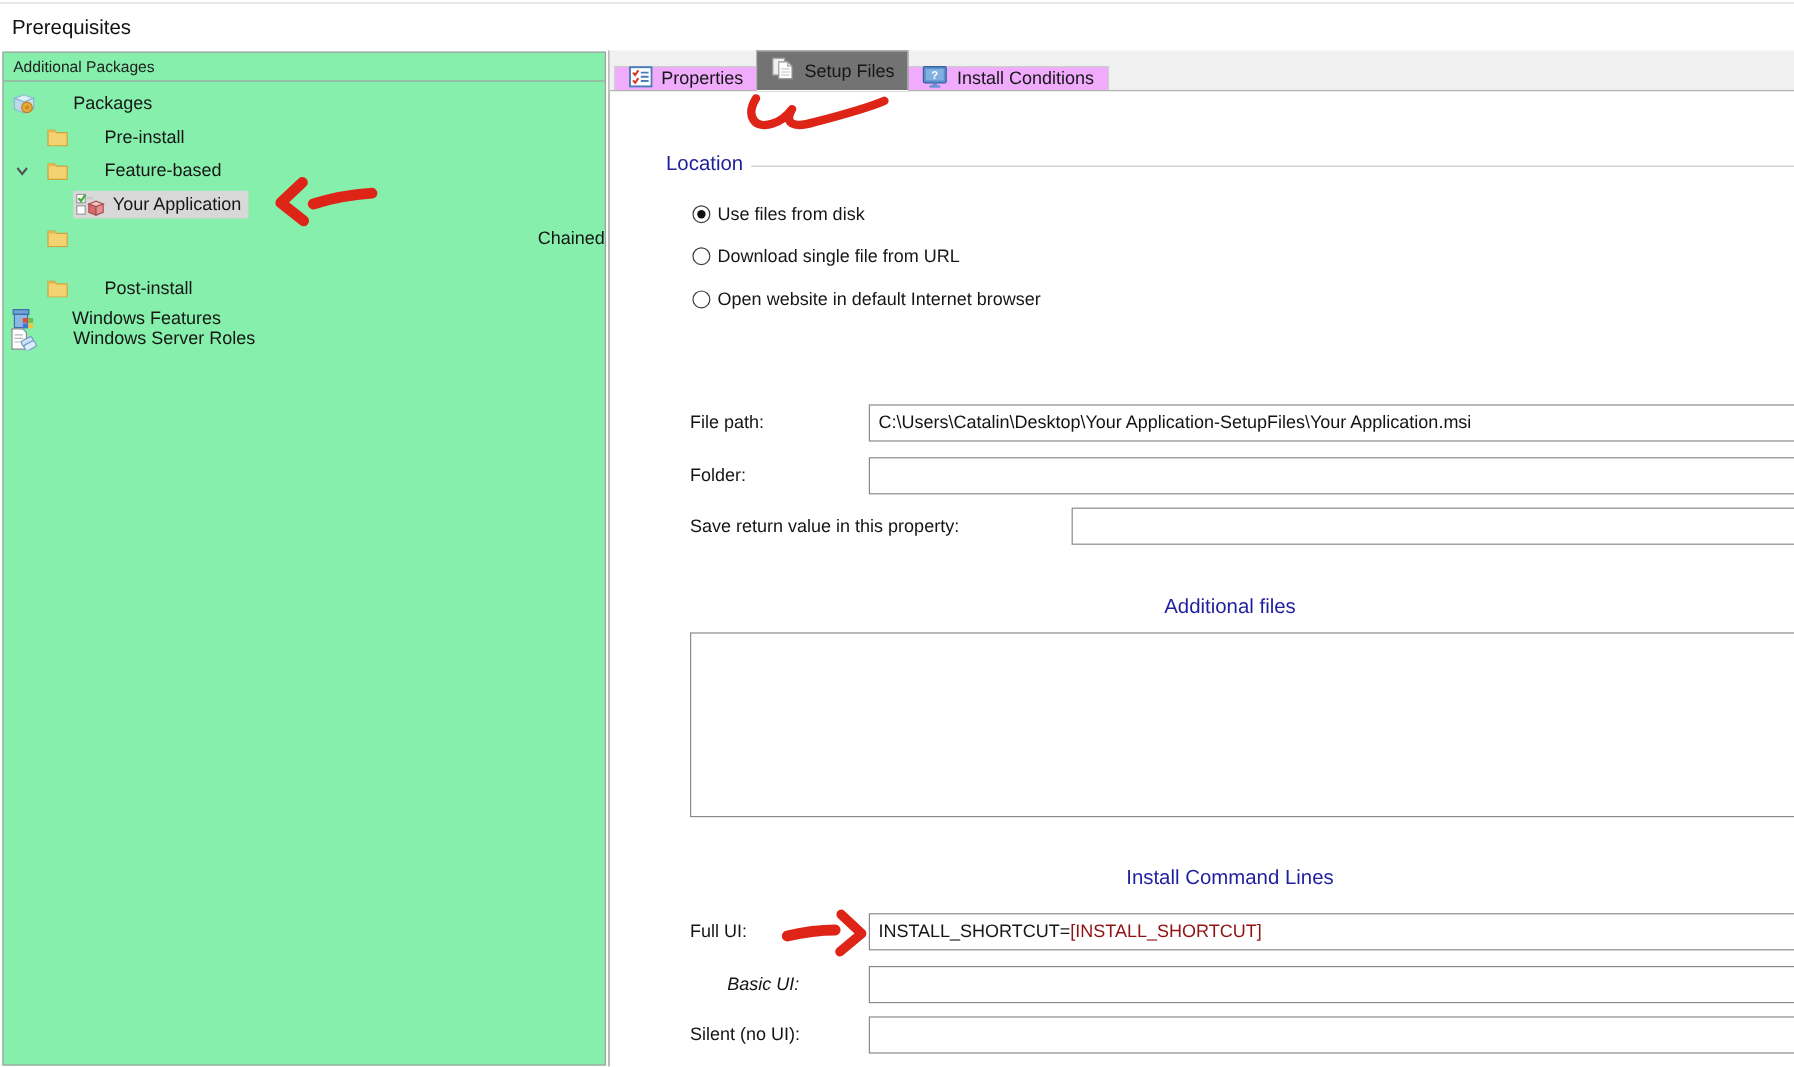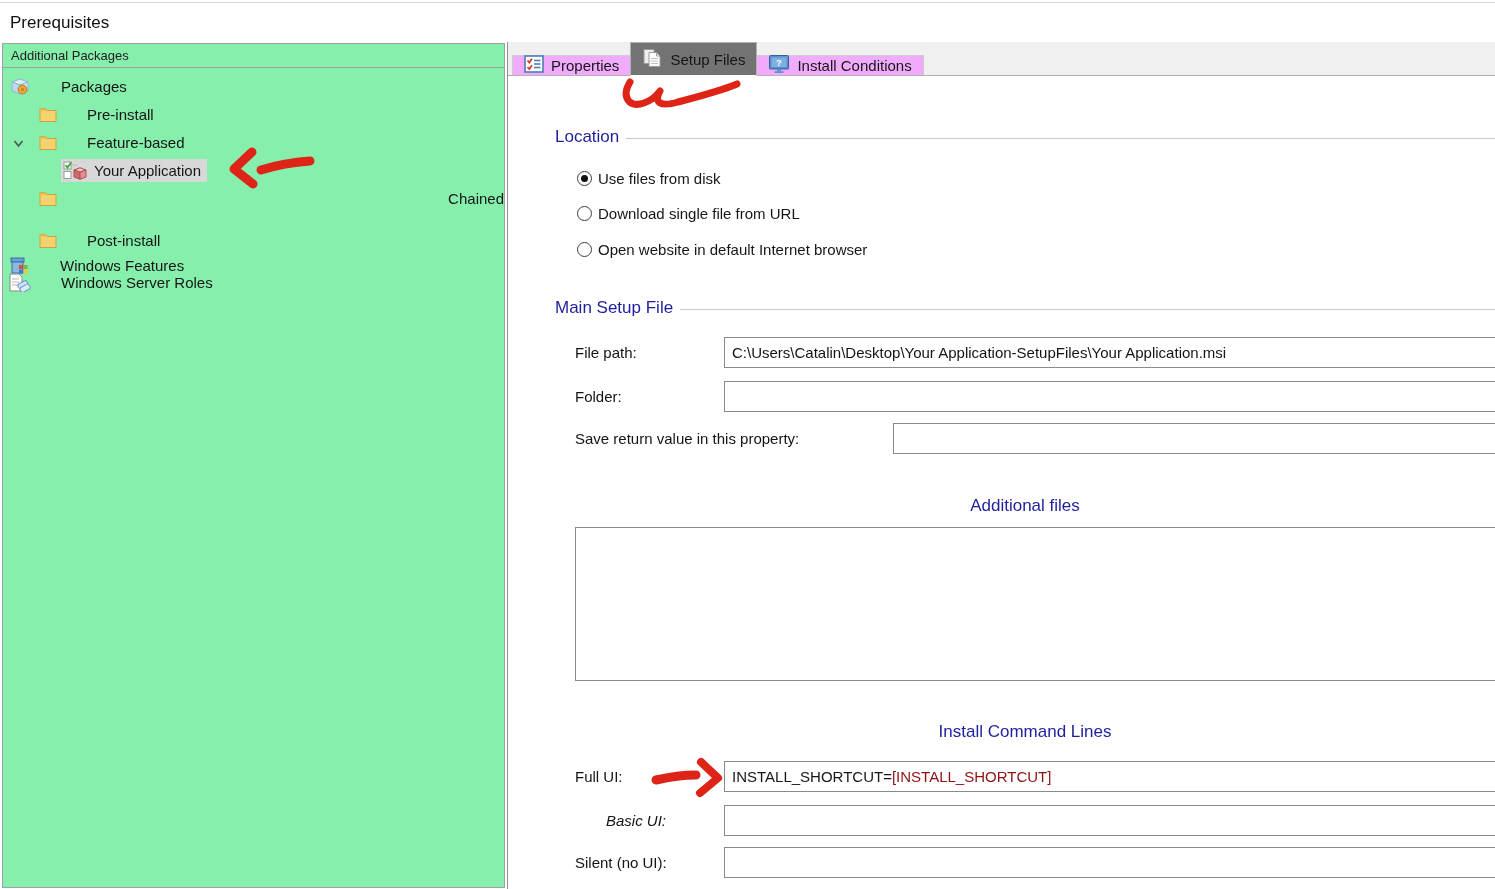--- a/index.html
+++ b/index.html
@@ -222,24 +222,20 @@
   </div>
   <div class="radio-row" style="left:577px; top:205px;">
     <span class="radio"></span>
     <span>Download single file from URL</span>
   </div>
   <div class="radio-row" style="left:577px; top:241px;">
     <span class="radio"></span>
     <span>Open website in default Internet browser</span>
   </div>
 
-  <div class="section-heading" style="left:555px; top:298px;">
-    <span>Main Setup File</span>
-      <span class="rule"></span>
-  </div>
   <div class="f-label" style="left:575px; top:337px;">File path:</div>
   <input class="f-input" style="left: 724px; top: 337px; right: -8px;" value="C:\Users\Catalin\Desktop\Your Application-SetupFiles\Your Application.msi">
   <div class="f-label" style="left:575px; top:381px;">Folder:</div>
   <input class="f-input" style="left: 724px; top: 381px; right: -8px;" value="">
   <div class="f-label" style="left:575px; top:423px;">Save return value in this property:</div>
   <input class="f-input" style="left: 893px; top: 423px; right: -8px;" value="">
 
   <div class="section-heading" style="left:555px; top:496px;flex-direction:column;">
     <span>Additional files</span>
       <span class="rule"></span>

